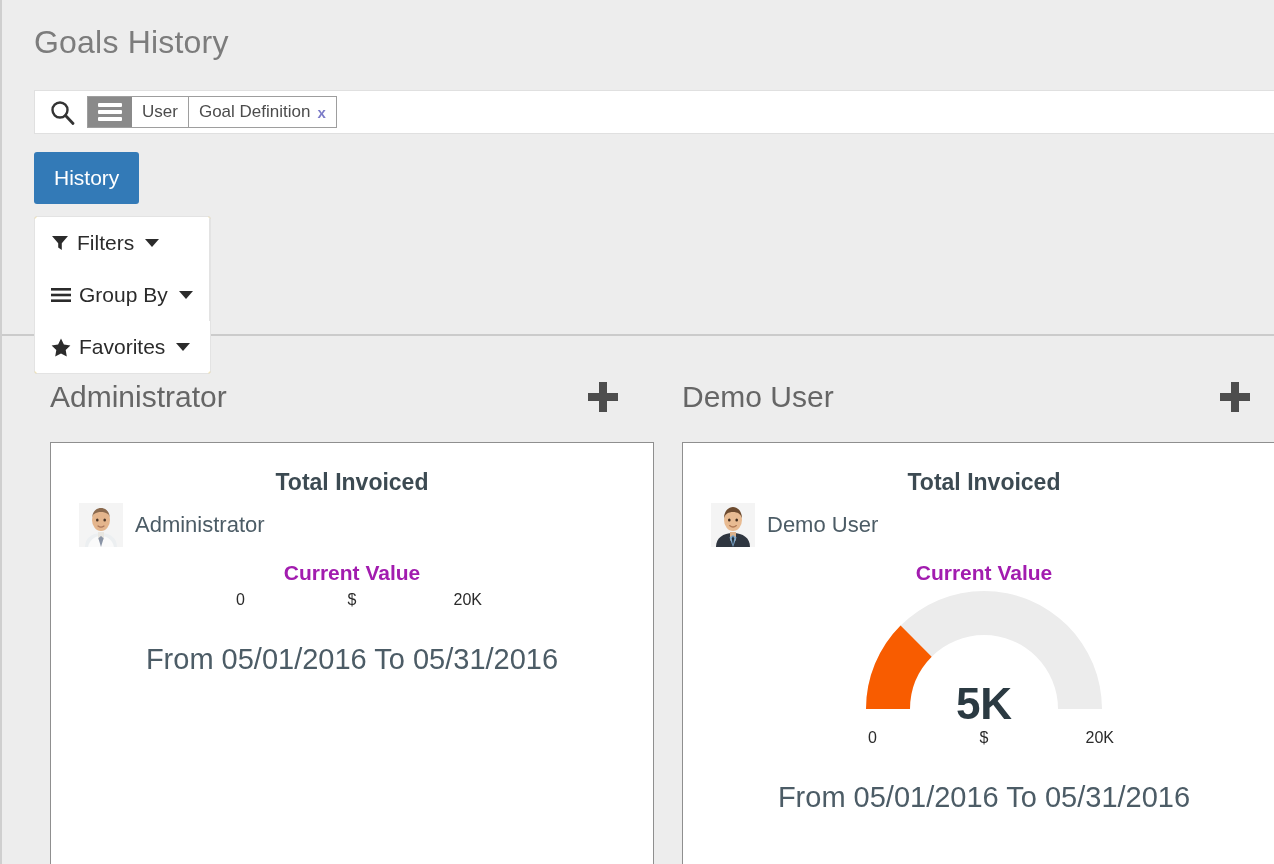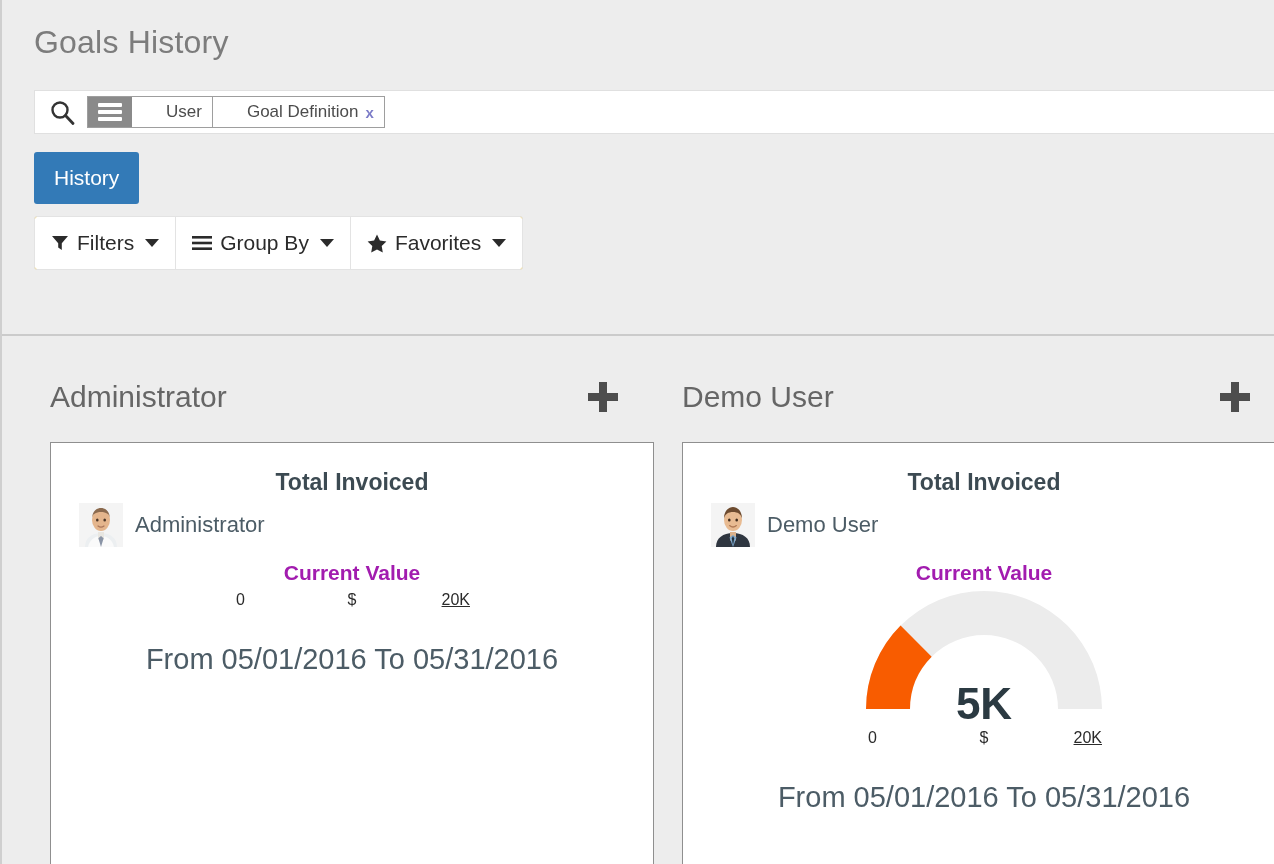--- a/index.html
+++ b/index.html
@@ -67,21 +67,20 @@
     justify-content: center;
     margin-right: 10px;
   }
   .facet {
     display: flex;
     align-items: stretch;
     border: 1px solid #9e9e9e;
     height: 32px;
     background: #ffffff;
     box-sizing: border-box;
-    gap: 24px;
   }
   .facet-icon-box {
     background: #8a8a8a;
     width: 44px;
     display: flex;
     align-items: center;
     justify-content: center;
     box-sizing: border-box;
   }
   .facet-icon-box .bars {
@@ -129,20 +128,21 @@
   }
 
   
   .btn-group {
     margin: 12px 0 0 32px;
     display: inline-flex;
     background: #eab308;
     border: 1px solid #e3e3e3;
     border-radius: 3px;
     overflow: hidden;
+    flex-direction: column;
   }
   .btn-dd {
     background: #ffffff;
     border: none;
     border-right: 1px solid #e3e3e3;
     padding: 0 16px;
     height: 52px;
     display: inline-flex;
     align-items: center;
     gap: 8px;
@@ -268,21 +268,21 @@
     position: relative;
     width: 260px;
     margin: 2px auto 0 auto;
     height: 22px;
     font-size: 16px;
     color: #2b2b2b;
   }
   .gauge-labels span { position: absolute; top: 0; }
   .gl-min { left: 14px; }
   .gl-unit { left: 50%; transform: translateX(-50%); }
-  .gl-max { right: 12px; text-decoration: underline; }
+  .gl-max { right: 0; }
   .card-range {
     text-align: center;
     font-size: 29px;
     color: #4c5c66;
     margin-top: 32px;
     line-height: 28px;
   }
   .gauge-value {
     font-size: 44px;
     font-weight: bold;

